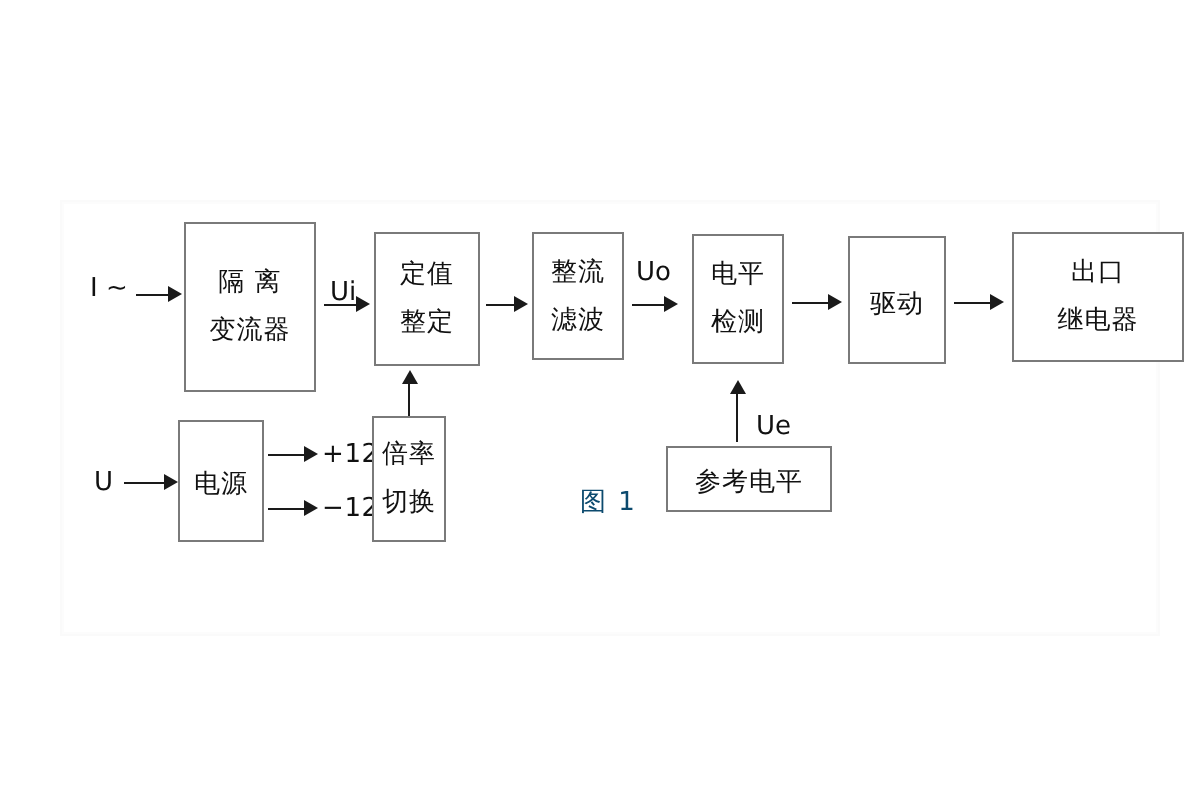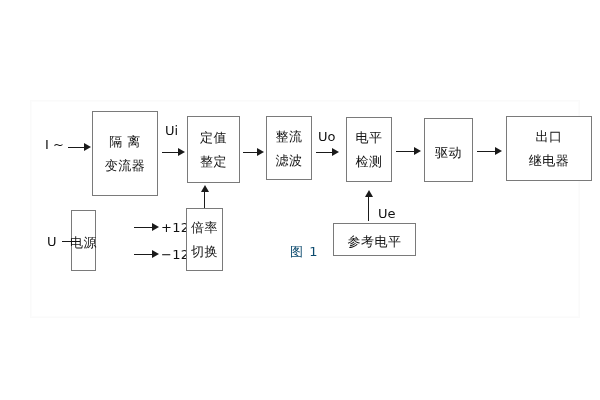--- a/index.html
+++ b/index.html
@@ -112,21 +112,21 @@
 
   <div class="sig" style="left:45px; top:138px;">I ~</div>
   <div class="hline" style="left:68px; top:147px; width:18px;"></div>
   <div class="arrow-r" style="left:84px; top:143px;"></div>
 
   <div class="box" style="left:92px; top:111px; width:66px; height:85px;">
     <span class="ln">隔 离</span>
     <span class="ln">变流器</span>
   </div>
 
-  <div class="sig" style="left:165px; top:124px;">Ui</div>
+  <div class="sig" style="left:165px; top:140px;">Ui</div>
   <div class="hline" style="left:162px; top:152px; width:18px;"></div>
   <div class="arrow-r" style="left:178px; top:148px;"></div>
 
   <div class="box" style="left:187px; top:116px; width:53px; height:67px;">
     <span class="ln">定值</span>
     <span class="ln">整定</span>
   </div>
 
   <div class="hline" style="left:243px; top:152px; width:16px;"></div>
   <div class="arrow-r" style="left:257px; top:148px;"></div>
@@ -157,21 +157,21 @@
 
   <div class="box" style="left:506px; top:116px; width:86px; height:65px;">
     <span class="ln">出口</span>
     <span class="ln">继电器</span>
   </div>
 
   <div class="sig" style="left:47px; top:235px;">U</div>
   <div class="hline" style="left:62px; top:241px; width:22px;"></div>
   <div class="arrow-r" style="left:82px; top:237px;"></div>
 
-  <div class="box single" style="left:71px; top:210px; width:25px; height:61px;">
+  <div class="box single" style="left:89px; top:210px; width:43px; height:61px;">
     <span class="ln">电源</span>
   </div>
 
   <div class="hline" style="left:134px; top:227px; width:20px;"></div>
   <div class="arrow-r" style="left:152px; top:223px;"></div>
   <div class="rail-lbl" style="left:161px; top:221px;">+12V</div>
 
   <div class="hline" style="left:134px; top:254px; width:20px;"></div>
   <div class="arrow-r" style="left:152px; top:250px;"></div>
   <div class="rail-lbl" style="left:161px; top:248px;">−12V</div>

